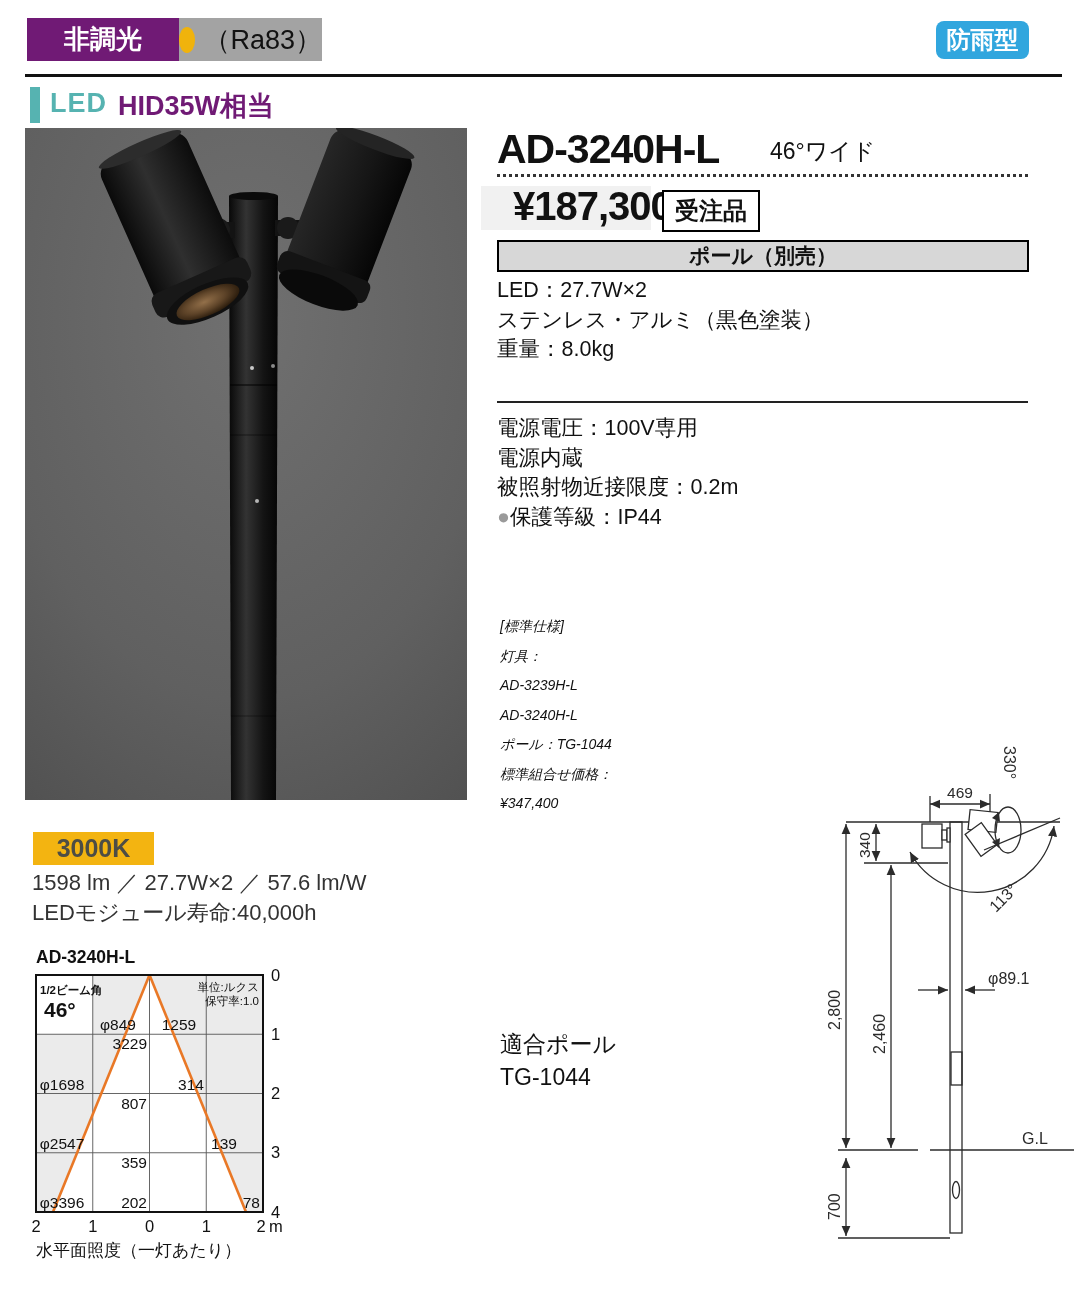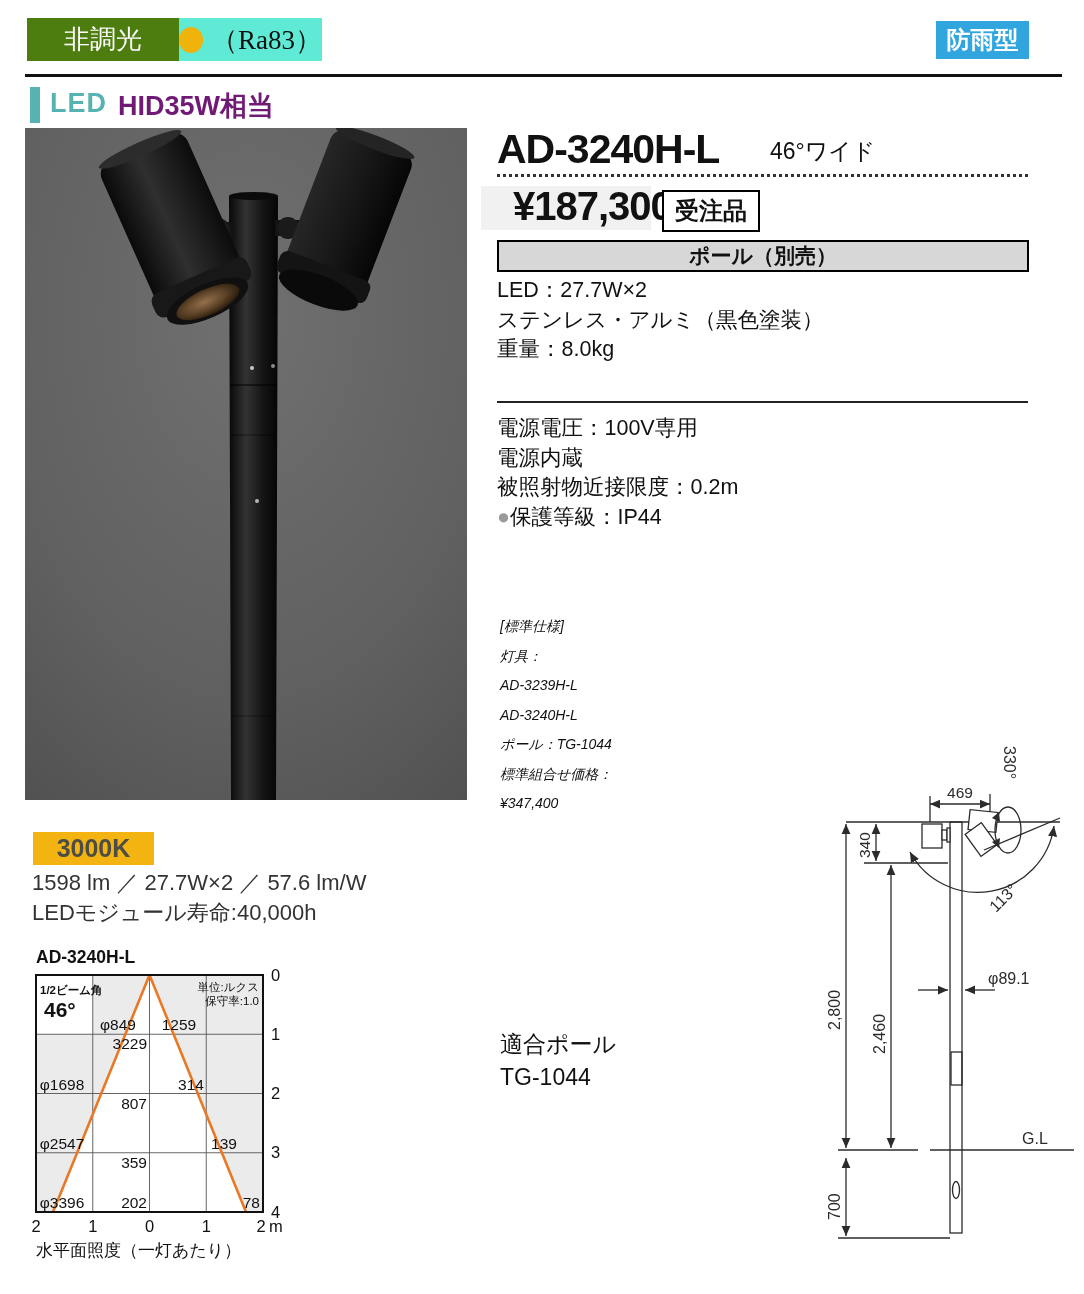--- a/index.html
+++ b/index.html
@@ -1,26 +1,26 @@
 <!DOCTYPE html>
 <html><head>
 <meta charset="utf-8">
 <style>
   html,body{margin:0;padding:0;background:#fff;}
   body{font-family:"Liberation Sans","DejaVu Sans",sans-serif;color:#111;}
   #page{position:relative;width:1084px;height:1294px;background:#fff;overflow:hidden;}
   .abs{position:absolute;}
 
   
-  .badge-dim{left:27px;top:18px;width:152px;height:43px;background:#4d7c0f;color:#fff;
-    font-size:26px;font-weight:normal;display:flex;align-items:center;justify-content:center;text-align:center;}
-  .badge-ra{left:179px;top:18px;width:143px;height:43px;background:#5eead4;color:#111;
-    font-size:27px;display:flex;align-items:center;justify-content:center;gap:8px;font-family:Liberation Serif, serif;}
+  .badge-dim{left:27px;top:18px;width:152px;height:43px;background:#701a75;color:#fff;
+    font-size:26px;font-weight:bold;display:flex;align-items:center;justify-content:center;text-align:center;}
+  .badge-ra{left:179px;top:18px;width:143px;height:43px;background:#a3a3a3;color:#111;
+    font-size:27px;display:flex;align-items:center;justify-content:center;gap:8px;}
   .ra-dot{width:26px;height:26px;border-radius:50%;background:#f0b30c;display:inline-block;}
-  .badge-rain{left:936px;top:21px;width:93px;height:38px;background:#31a6de;color:#fff;border-radius:0;
+  .badge-rain{left:936px;top:21px;width:93px;height:38px;background:#31a6de;color:#fff;border-radius:8px;
     font-size:24px;font-weight:bold;display:flex;align-items:center;justify-content:center;}
   .top-rule{left:25px;top:74px;width:1037px;height:3px;background:#111;}
 
   
   .led-bar{left:30px;top:87px;width:10px;height:36px;background:#56b3b1;}
   .led-txt{left:50px;top:88px;font-size:27px;font-weight:bold;color:#56b3b1;letter-spacing:1px;}
   .led-equiv{left:118px;top:88px;font-size:27px;font-weight:bold;color:#701a75;}
 
   
   .photo{left:25px;top:128px;width:442px;height:672px;}

